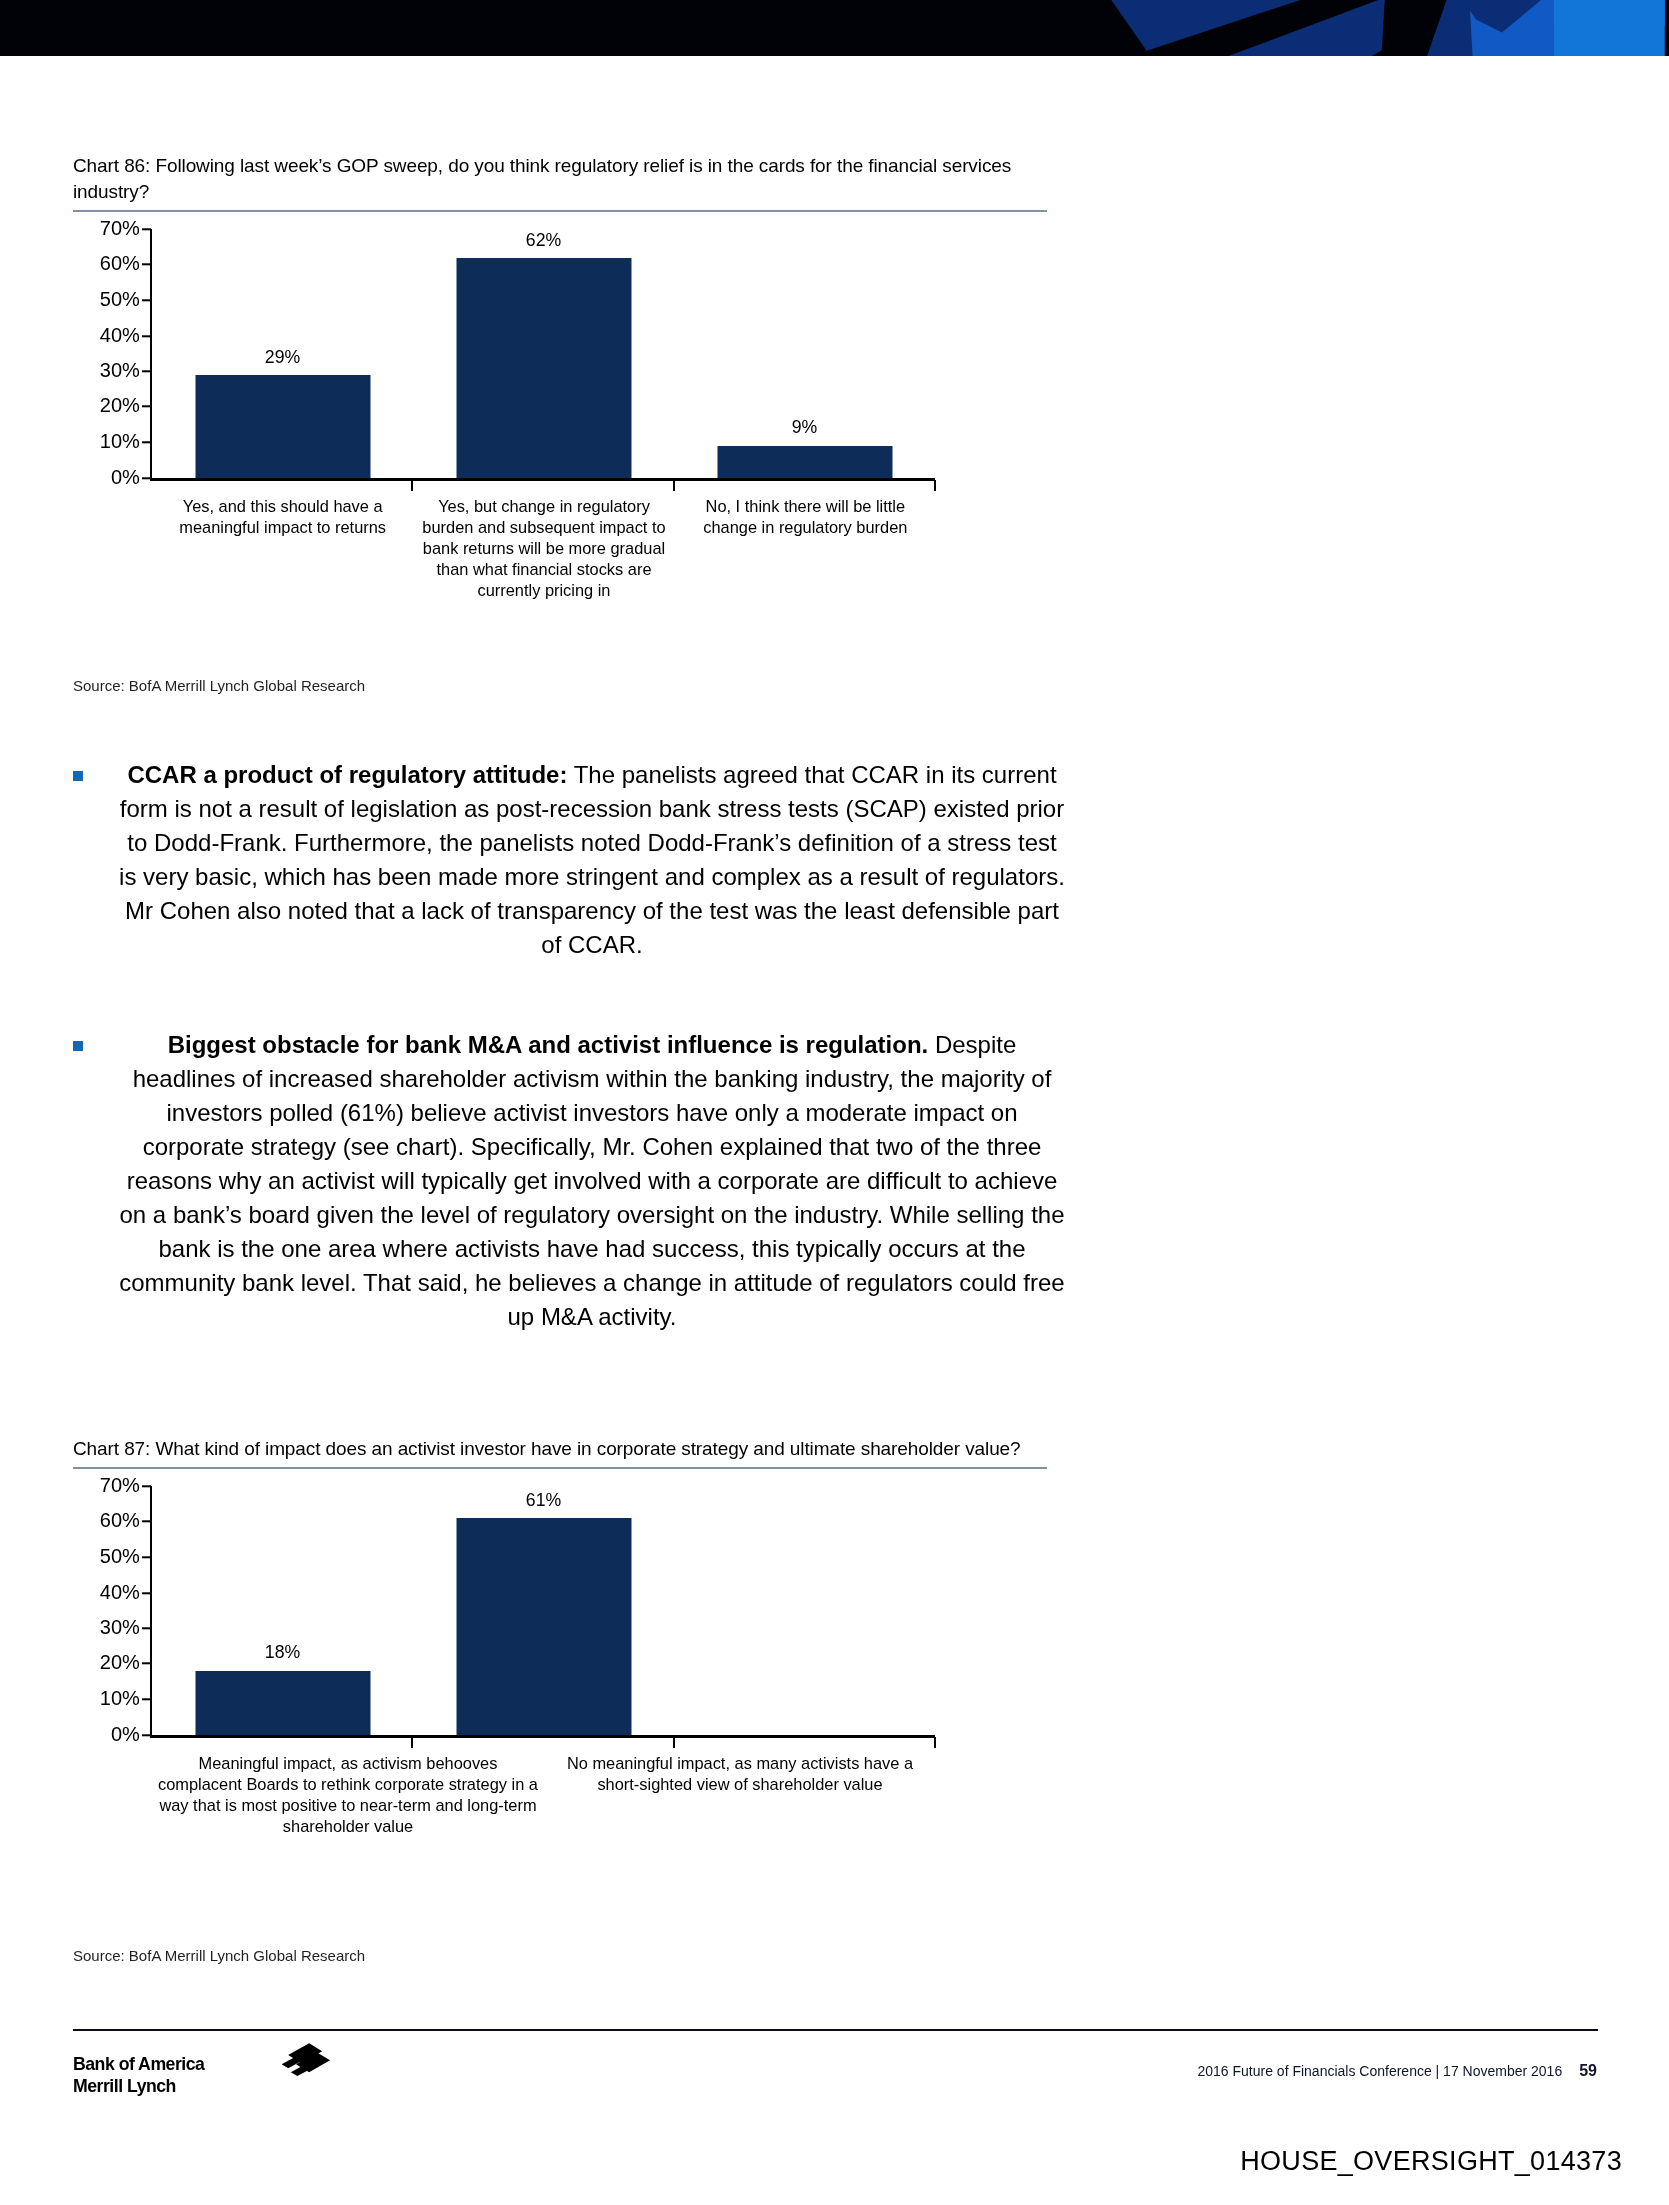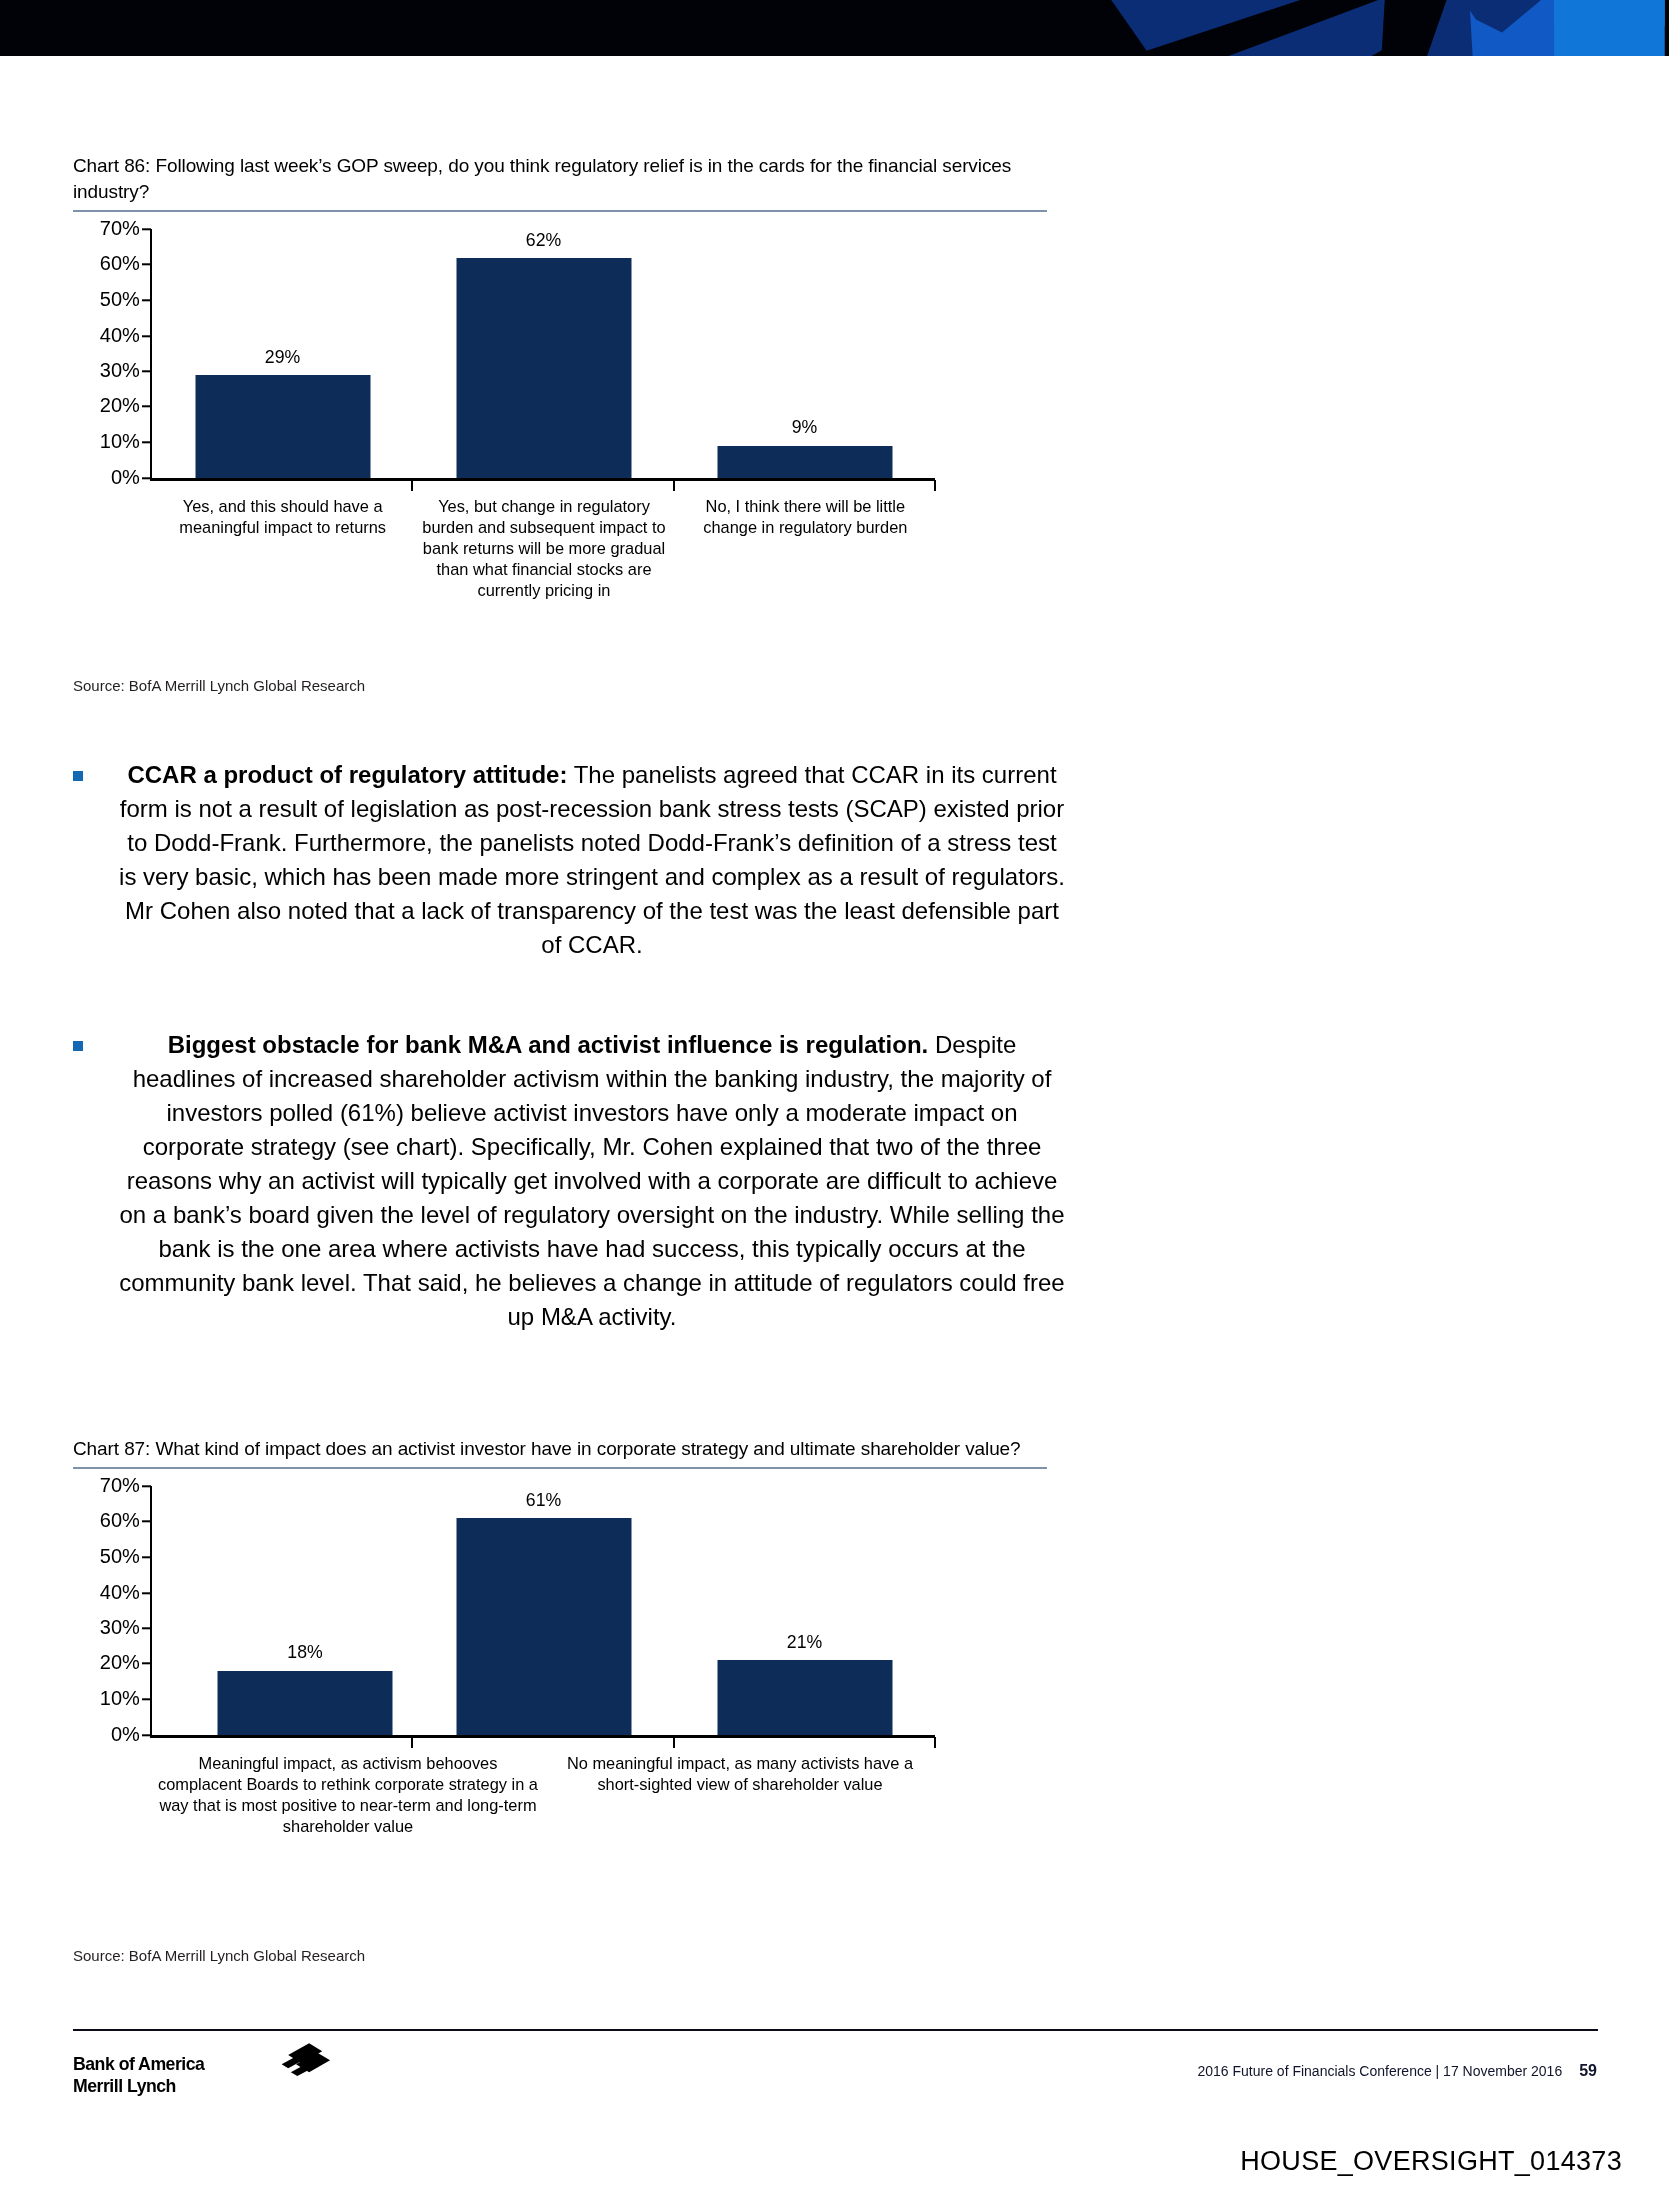--- a/index.html
+++ b/index.html
@@ -347,31 +347,27 @@
       <div class="axis-tick" style="top:213px;"></div>
       <div class="axis-tick" style="top:249px;"></div>
 
       <div class="axis-line-v"></div>
       <div class="axis-line-h"></div>
       <div class="x-tick" style="left:338px;"></div>
       <div class="x-tick" style="left:600px;"></div>
       <div class="x-tick" style="left:861px;"></div>
 
       <div class="plot">
-        <div class="bar-slot" style="left:0px; width:261px;padding-left:45px;">
+        <div class="bar-slot" style="left:0px; width:261px;">
           <div class="bar" style="height:64px;"></div>
           <div class="bar-value" style="bottom:73px;">18%</div>
         </div>
         <div class="bar-slot" style="left:261px; width:261px;">
           <div class="bar" style="height:217px;"></div>
           <div class="bar-value" style="bottom:225px;">61%</div>
-        </div>
-        <div class="bar-slot" style="left:522px; width:261px;">
-          <div class="bar" style="height:75px;"></div>
-          <div class="bar-value" style="bottom:83px;">21%</div>
         </div>
       </div>
 
       <div class="cat-labels">
         <div class="cat-label">Meaningful impact, as activism behooves complacent Boards to rethink corporate strategy in a way that is most positive to near-term and long-term shareholder value</div>
         <div class="cat-label">No meaningful impact, as many activists have a short-sighted view of shareholder value</div>
       </div>
     </div>
 
     <div class="source-note" style="position:absolute; top:511px; left:0;">Source: BofA Merrill Lynch Global Research</div>

